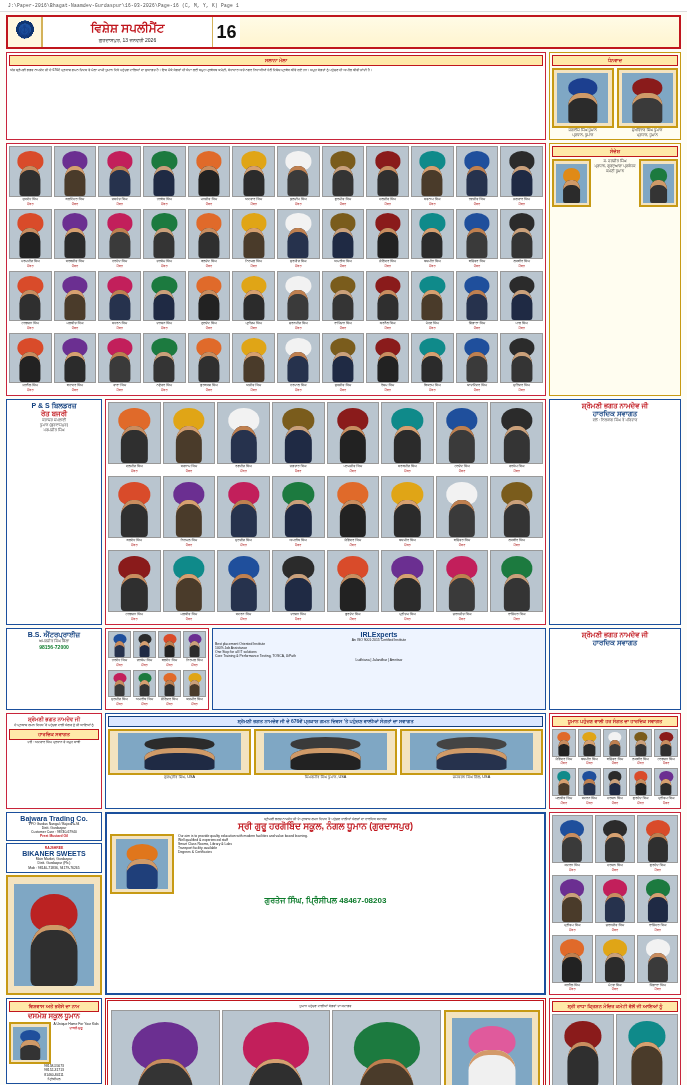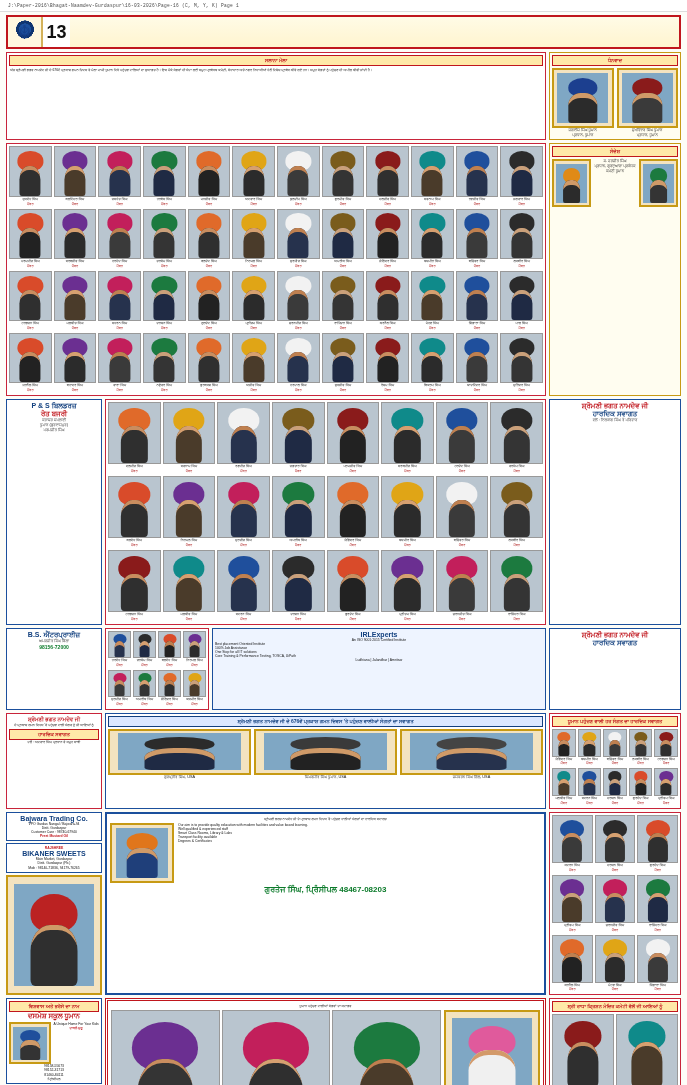--- a/index.html
+++ b/index.html
@@ -161,21 +161,25 @@
 <body>
 
 <div class="page">
 
   <div class="printbar">J:\Paper-2016\Bhagat-Naamdev-Gurdaspur\16-03-2026\Page-16   (C, M, Y, K)   Page 1</div>
 
   <div class="masthead">
     <div class="mh-logo">
         <div class="khanda"></div>
       </div>
-    <div class="mh-num">13</div>
+    <div class="mh-right">
+      <div class="supp">ਵਿਸ਼ੇਸ਼ ਸਪਲੀਮੈਂਟ</div>
+      <div class="date">ਗੁਰਦਾਸਪੁਰ, 13 ਜਨਵਰੀ 2026</div>
+    </div>
+    <div class="mh-num">16</div>
   </div>
 
   <div class="content">
 
     <div class="row">
       <div class="box" style="flex:1;">
         <div class="strip">ਸਲਾਨਾ ਮੇਲਾ</div>
         <div class="tiny just" style="padding:2px 1px;">ਅੱਜ ਸ਼੍ਰੋਮਣੀ ਭਗਤ ਨਾਮਦੇਵ ਜੀ ਦੇ 676ਵੇਂ ਪ੍ਰਕਾਸ਼ ਗਮਨ ਦਿਵਸ ਤੇ ਮੇਲਾ ਮਾਘੀ ਧੂਮਾਨ ਵਿਖੇ ਪਹੁੰਚਣ ਵਾਲਿਆਂ ਦਾ ਸੁਆਗਤ ਹੈ। ਇਸ ਮੌਕੇ ਸੰਗਤਾਂ ਦੀ ਸੇਵਾ ਲਈ ਸਮੂਹ ਪ੍ਰਬੰਧਕ ਕਮੇਟੀ, ਸੇਵਾਦਾਰ ਅਤੇ ਨਗਰ ਨਿਵਾਸੀਆਂ ਵੱਲੋਂ ਵਿਸ਼ੇਸ਼ ਪ੍ਰਬੰਧ ਕੀਤੇ ਗਏ ਹਨ। ਸਮੂਹ ਸੰਗਤਾਂ ਨੂੰ ਪਹੁੰਚਣ ਦੀ ਅਪੀਲ ਕੀਤੀ ਜਾਂਦੀ ਹੈ।</div>
       </div>
       <div class="box gold" style="width:132px;">
@@ -768,20 +772,21 @@
           <div class="tiny">Distt. Gurdaspur (Pb.)</div>
           <div class="tiny">Mob : 98140-71836, 94179-76265</div>
         </div>
         <div class="bigphoto fill" style="min-height:70px;--turban:#b22;--body:#2f2f2f;">
             <div class="inner"></div>
           </div>
       </div>
 
       <div class="schoolbox" style="flex:1;">
         <div class="tiny center">ਸ਼੍ਰੋਮਣੀ ਭਗਤ ਨਾਮਦੇਵ ਜੀ ਦੇ ਪ੍ਰਕਾਸ਼ ਗਮਨ ਦਿਵਸ 'ਤੇ ਪਹੁੰਚਣ ਵਾਲੀਆਂ ਸੰਗਤਾਂ ਦਾ ਹਾਰਦਿਕ ਸਵਾਗਤ</div>
+        <div class="t">ਸ੍ਰੀ ਗੁਰੂ ਹਰਗੋਬਿੰਦ ਸਕੂਲ, ਨੰਗਲ ਧੂਮਾਨ (ਗੁਰਦਾਸਪੁਰ)</div>
         <div style="display:flex; gap:4px; margin-top:2px;">
           <div class="bigphoto" style="width:64px;height:60px;--turban:#e0761c;--body:#1f3f7a;">
               <div class="inner"></div>
             </div>
           <div style="flex:1;">
             <div class="tiny">Our aim is to provide quality education with modern facilities and value based learning.</div>
             <div class="tiny">Well qualified &amp; experienced staff</div>
             <div class="tiny">Smart Class Rooms, Library &amp; Labs</div>
             <div class="tiny">Transport facility available</div>
             <div class="tiny">Degrees &amp; Certificates</div>

